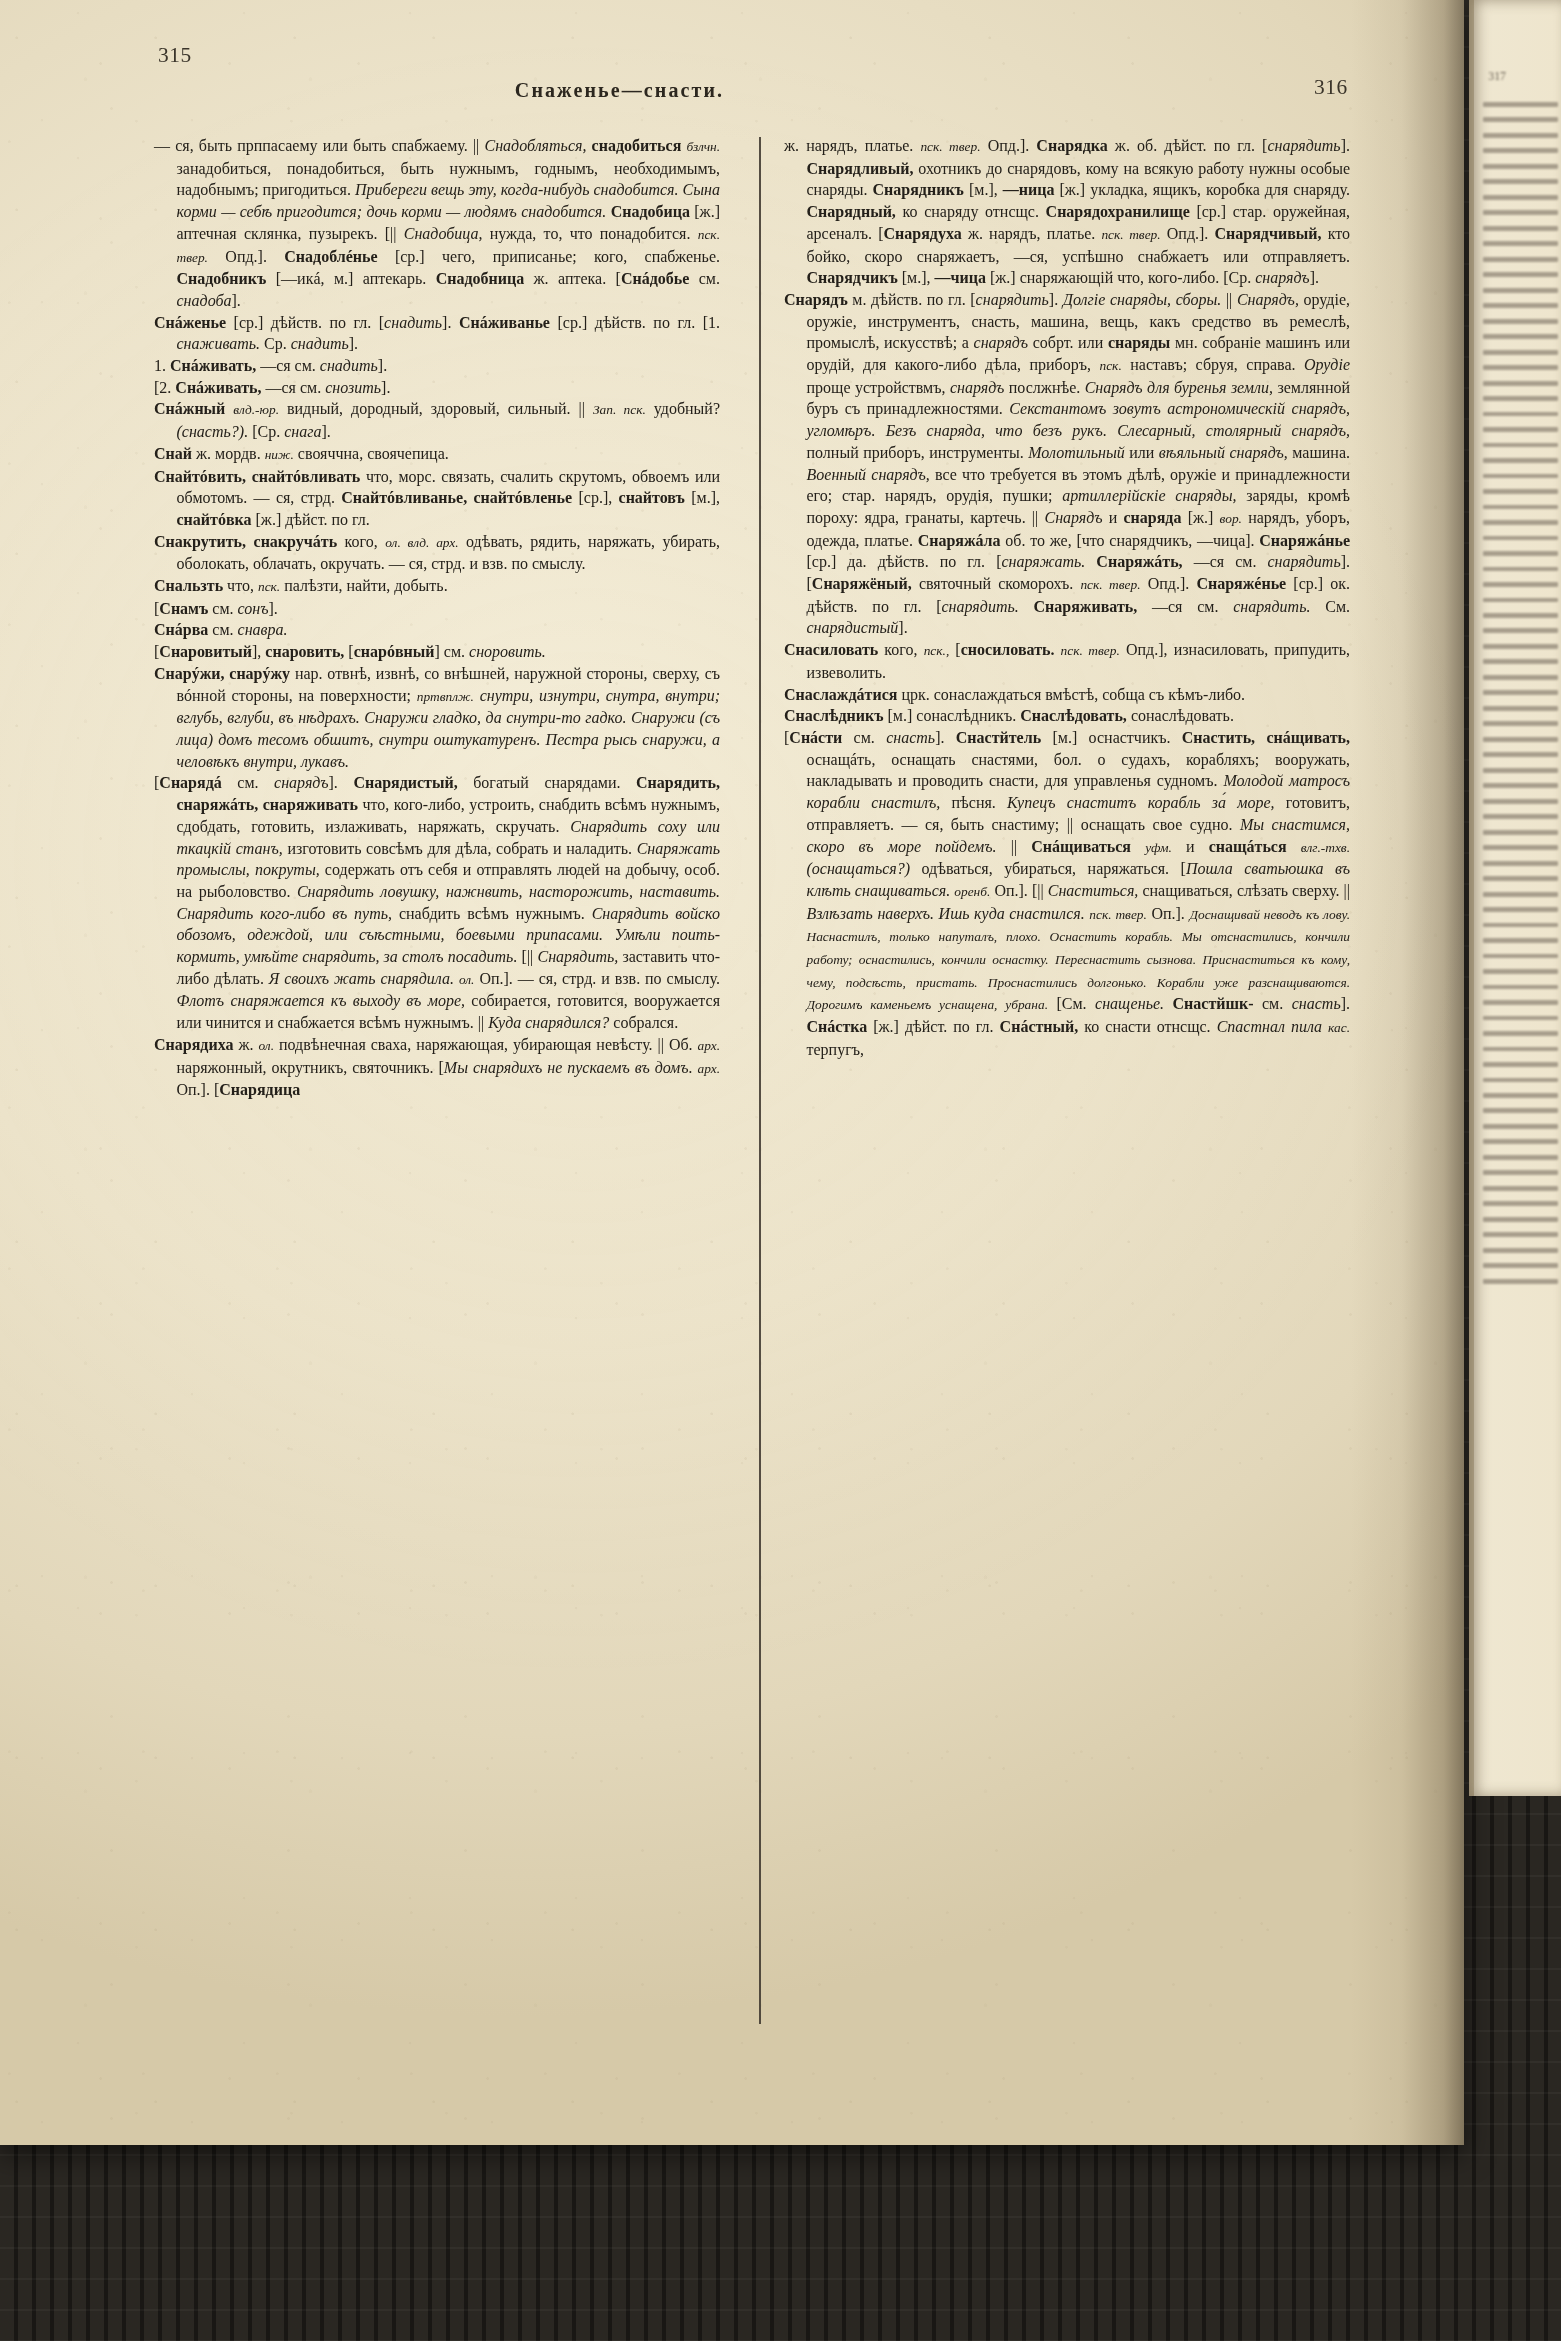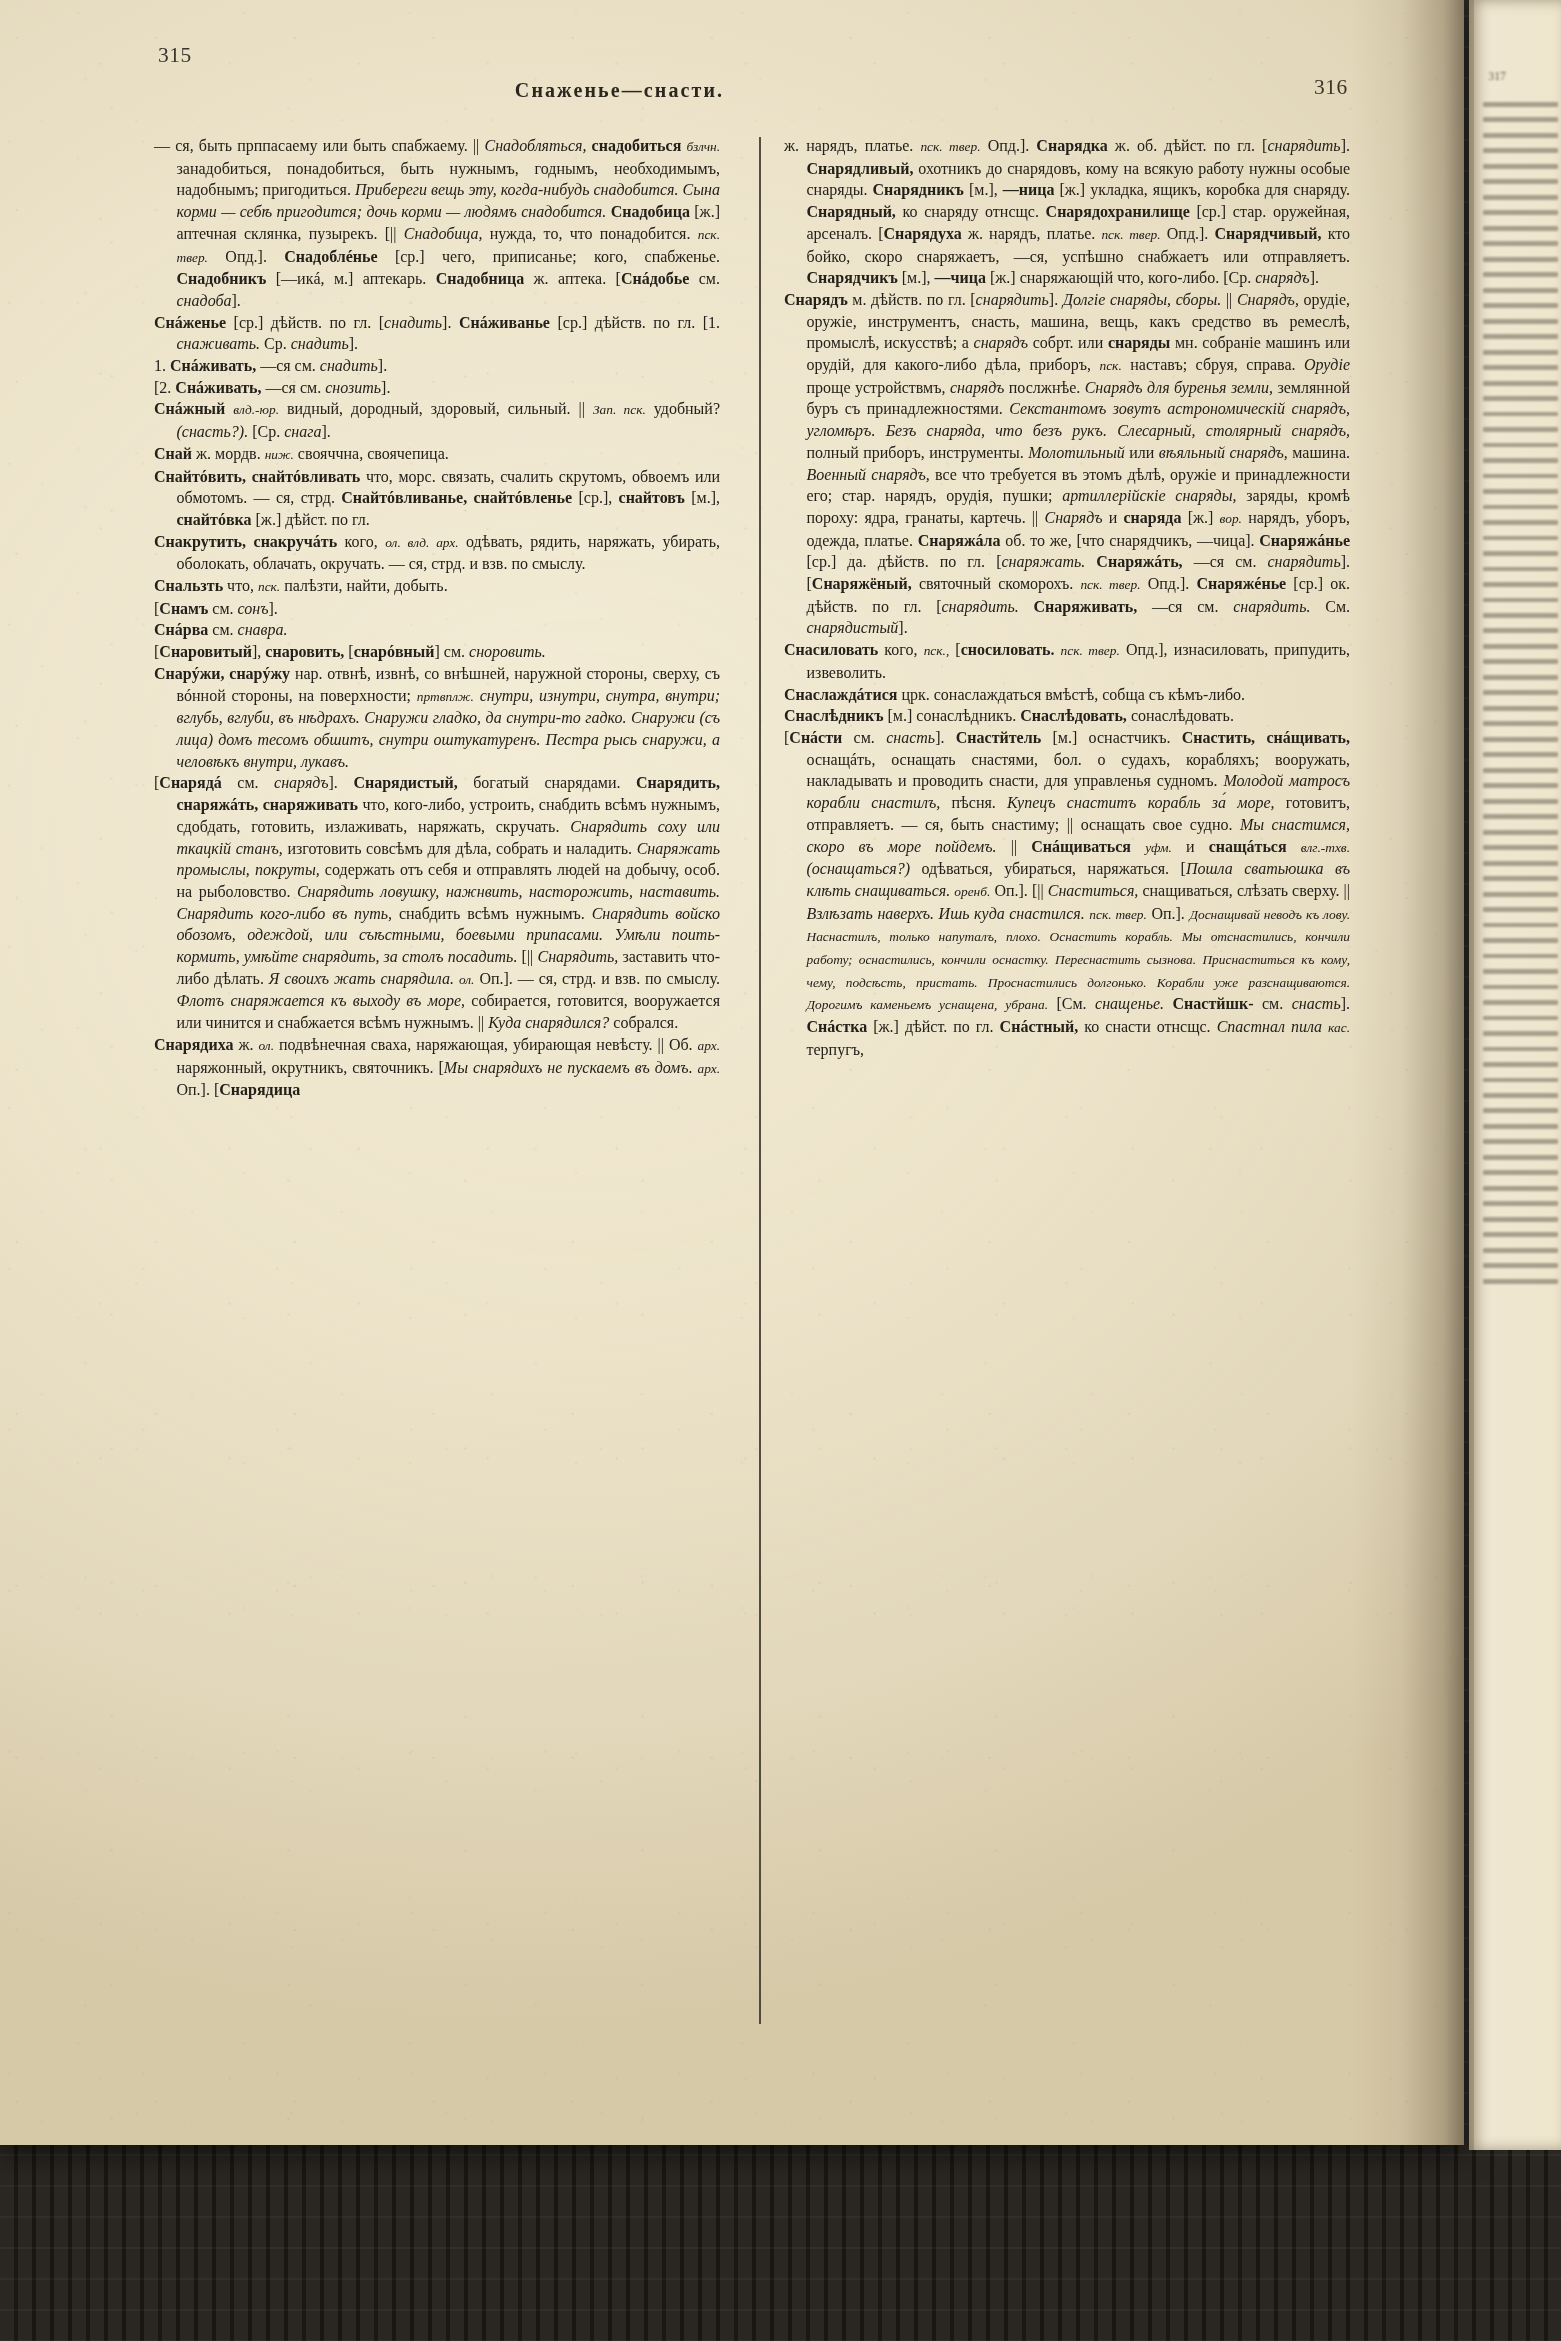--- a/index.html
+++ b/index.html
@@ -59,21 +59,21 @@
   }
   
   #gutter{
     position:absolute; right:0; top:0; width:113px; height:2145px;
     background:linear-gradient(90deg, rgba(120,102,72,0) 0%, rgba(120,102,72,.10) 45%, rgba(92,76,50,.34) 82%, rgba(60,48,30,.55) 100%);
     pointer-events:none;
   }
 
   
   #facing{
-    position:absolute; left:1469px; top:0; width:92px; height:2150px;
+    position:absolute; left:1469px; top:0; width:92px; height:1796px;
     background:linear-gradient(90deg,#cbbfa2 0 5.4px,#efe7d1 5.4px,#eee5cd 100%);
     overflow:hidden;
     box-shadow:inset 7.5px 0 14px rgba(70,56,34,.45);
   }
   #facing .fp-num{
     position:absolute;left:19.3px;top:69px;
     font-size:11.8px;color:#6a6255;filter:blur(0.8px);
     font-family:"Liberation Serif",serif;
   }
   #facing .fp-lines{

